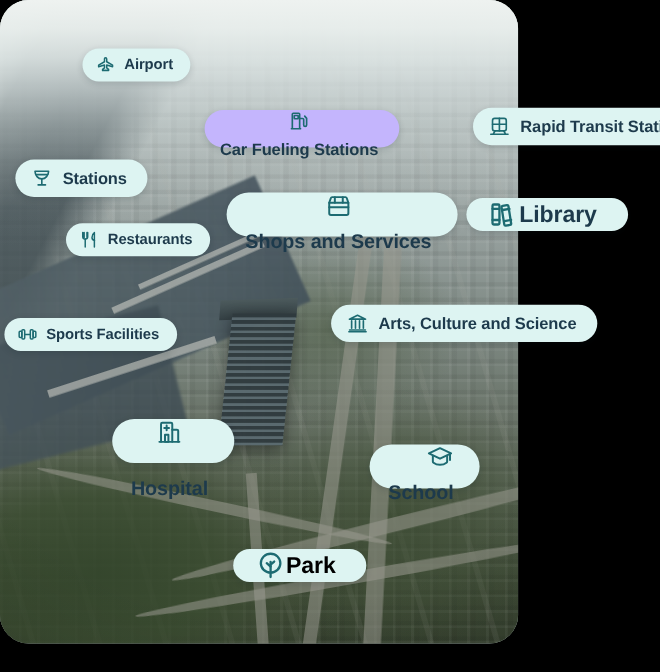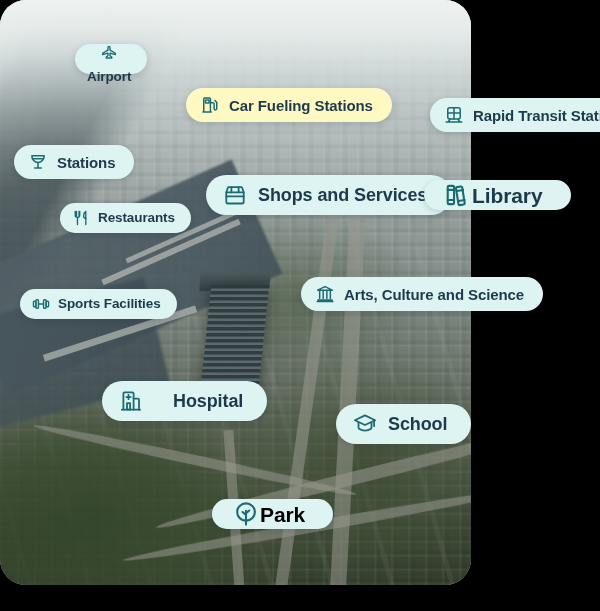--- a/index.html
+++ b/index.html
@@ -217,21 +217,21 @@
   .sz-s { height: 30px; padding: 0 16px 0 12px; gap: 8px; }
   .sz-s .ico { width: 18px; height: 18px; }
   .sz-s .lbl { font-size: 13.5px; }
 
   
   .sz-m { height: 34px; padding: 0 19px 0 14px; gap: 9px; }
   .sz-m .ico { width: 20px; height: 20px; }
   .sz-m .lbl { font-size: 15px; }
 
   
-  .sz-l { height: 40px; padding: 0 24px 0 17px; gap: 11px; }
+  .sz-l { height: 40px; padding: 0 24px 0 17px; gap: 11px; flex-direction: column; }
   .sz-l .ico { width: 24px; height: 24px; }
   .sz-l .lbl { font-size: 18px; }
 
   
   .sz-xl { height: 30px; padding: 0 28px 0 20px; gap: 0; text-align: right; }
   .sz-xl .ico { width: 28px; height: 28px; }
   .sz-xl .lbl { font-size: 21px; }
 
   .pill svg { display: block; width: 100%; height: 100%; }
   .pill svg * { stroke: #1d6b72; }
@@ -253,29 +253,29 @@
     <div class="road r3"></div>
     <div class="road r4"></div>
     <div class="road r5"></div>
     <div class="road r6"></div>
     <div class="tower-top"></div>
     <div class="tower"></div>
     <div class="map-vignette"></div>
   </div>
 
   <div id="pill-layer">
-      <div class="pill sz-s" style="left: 75px; top: 44px; background: rgb(221, 244, 242); color: rgb(29, 58, 76); flex-direction: column;">
+      <div class="pill sz-s" style="left: 75px; top: 44px; background: rgb(221, 244, 242); color: rgb(29, 58, 76);">
         <span class="ico">
           <svg viewBox="0 0 24 24" fill="none" stroke-width="1.8" stroke-linecap="round" stroke-linejoin="round">
             <path d="M12 3.2c.85 0 1.35.75 1.35 1.7v3.3l7.1 4.1v1.9l-7.1-2.1v3.6l2.3 1.7v1.5L12 18.6l-3.65.3v-1.5l2.3-1.7v-3.6l-7.1 2.1v-1.9l7.1-4.1V4.9c0-.95.5-1.7 1.35-1.7z" stroke="#1d6b72"></path>
           </svg>
         </span>
         <span class="lbl">Airport</span>
       </div>
-      <div class="pill sz-m" style="left: 186px; top: 88px; background: #fef9c3; color: rgb(29, 58, 76);">
+      <div class="pill sz-m" style="left: 186px; top: 100px; background: #c4b5fd; color: rgb(29, 58, 76); flex-direction: column;">
         <span class="ico">
           <svg viewBox="0 0 24 24" fill="none" stroke-width="1.8" stroke-linecap="round" stroke-linejoin="round">
             <path d="M3.5 20.5h10M4.5 20.5V4.6c0-.6.5-1.1 1.1-1.1h5.8c.6 0 1.1.5 1.1 1.1v15.9" stroke="#1d6b72"></path>
             <rect x="6.6" y="6" width="4.3" height="3.6" rx="0.5" stroke="#1d6b72"></rect>
             <path d="M12.5 9.3h3.2c.7 0 1.2.6 1.2 1.2v5.8c0 .9.7 1.6 1.6 1.6s1.6-.7 1.6-1.6V9.1l-2.1-2.4" stroke="#1d6b72"></path>
           </svg>
         </span>
         <span class="lbl">Car Fueling Stations</span>
       </div>
       <div class="pill sz-m" style="left: 430px; top: 98px; background: rgb(221, 244, 242); color: rgb(29, 58, 76);">
@@ -322,21 +322,21 @@
         <span class="ico">
           <svg viewBox="0 0 24 24" fill="none" stroke-width="1.8" stroke-linecap="round" stroke-linejoin="round">
             <path d="M6 3.2v6.1M9.4 3.2v6.1M4.3 3.2v5.2c0 1.5 1.2 2.7 2.7 2.7h.6c1.5 0 2.7-1.2 2.7-2.7V3.2" stroke="#1d6b72"></path>
             <path d="M7.3 11.2v9.6" stroke="#1d6b72"></path>
             <path d="M18.4 3.2c-1.9 1.3-2.9 3.6-2.9 6 0 1.9.8 3.1 2.9 3.4V3.2z" stroke="#1d6b72"></path>
             <path d="M18.4 12.6v8.2" stroke="#1d6b72"></path>
           </svg>
         </span>
         <span class="lbl">Restaurants</span>
       </div>
-      <div class="pill sz-s" style="left: 20px; top: 289px; background: rgb(221, 244, 242); color: rgb(29, 58, 76);">
+      <div class="pill sz-s" style="left: 4px; top: 289px; background: rgb(221, 244, 242); color: rgb(29, 58, 76);">
         <span class="ico">
           <svg viewBox="0 0 24 24" fill="none" stroke-width="1.8" stroke-linecap="round" stroke-linejoin="round">
             <rect x="1.9" y="8.3" width="3.3" height="7.4" rx="1.1" stroke="#1d6b72"></rect>
             <rect x="18.8" y="8.3" width="3.3" height="7.4" rx="1.1" stroke="#1d6b72"></rect>
             <rect x="5.2" y="6.3" width="3.4" height="11.4" rx="1.2" stroke="#1d6b72"></rect>
             <rect x="15.4" y="6.3" width="3.4" height="11.4" rx="1.2" stroke="#1d6b72"></rect>
             <path d="M8.6 12h6.8" stroke="#1d6b72"></path>
           </svg>
         </span>
         <span class="lbl">Sports Facilities</span>
@@ -356,21 +356,21 @@
           <svg viewBox="0 0 24 24" fill="none" stroke-width="1.8" stroke-linecap="round" stroke-linejoin="round">
             <path d="M2.9 20.7h18.2" stroke="#1d6b72"></path>
             <path d="M4.4 20.7V4.4c0-.6.5-1.1 1.1-1.1h8c.6 0 1.1.5 1.1 1.1v16.3" stroke="#1d6b72"></path>
             <path d="M14.6 9.6h4.3c.6 0 1.1.5 1.1 1.1v10" stroke="#1d6b72"></path>
             <path d="M9.5 5.9v4.3M7.35 8.05h4.3" stroke="#1d6b72"></path>
             <path d="M8 14.2h3.1v6.5H8z" stroke="#1d6b72"></path>
           </svg>
         </span>
         <span class="lbl">Hospital</span>
       </div>
-      <div class="pill sz-l" style="left: 336px; top: 404px; background: rgb(221, 244, 242); color: rgb(29, 58, 76);">
+      <div class="pill sz-l" style="left: 336px; top: 404px; background: rgb(221, 244, 242); color: rgb(29, 58, 76); align-items: flex-end;">
         <span class="ico">
           <svg viewBox="0 0 24 24" fill="none" stroke-width="1.8" stroke-linecap="round" stroke-linejoin="round">
             <path d="M12 3.4L1.9 8.2 12 13l10.1-4.8L12 3.4z" stroke="#1d6b72"></path>
             <path d="M5.5 10.4v5.1c0 .5.2.9.6 1.2 1.5 1.2 3.6 1.9 5.9 1.9s4.4-.7 5.9-1.9c.4-.3.6-.7.6-1.2v-5.1" stroke="#1d6b72"></path>
             <path d="M21.1 8.6v5.6" stroke="#1d6b72"></path>
           </svg>
         </span>
         <span class="lbl">School</span>
       </div>
       <div class="pill sz-xl" style="left: 212px; top: 499px; background: rgb(221, 244, 242); color: #000000;">

